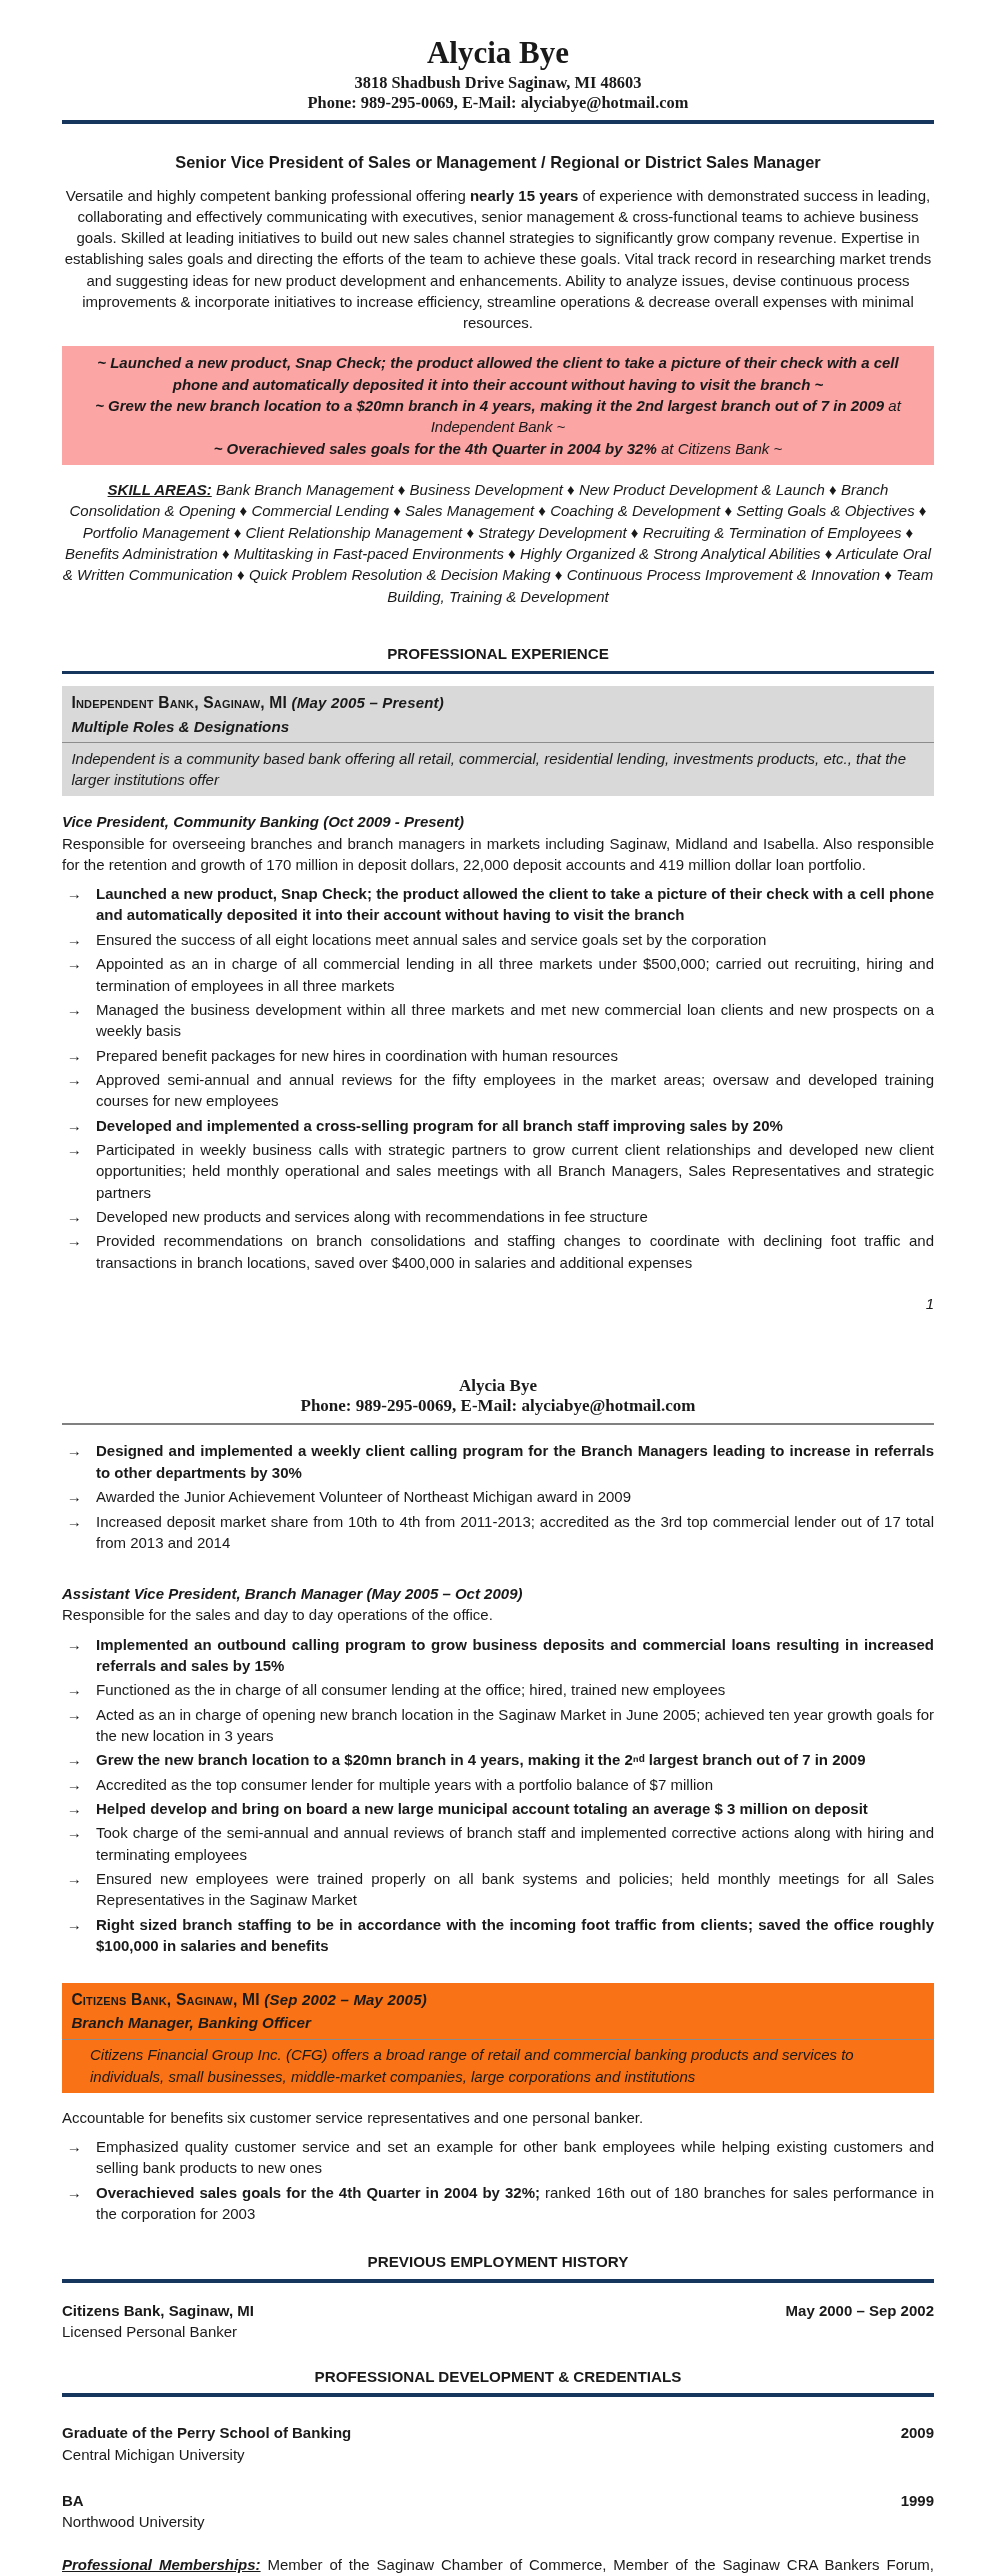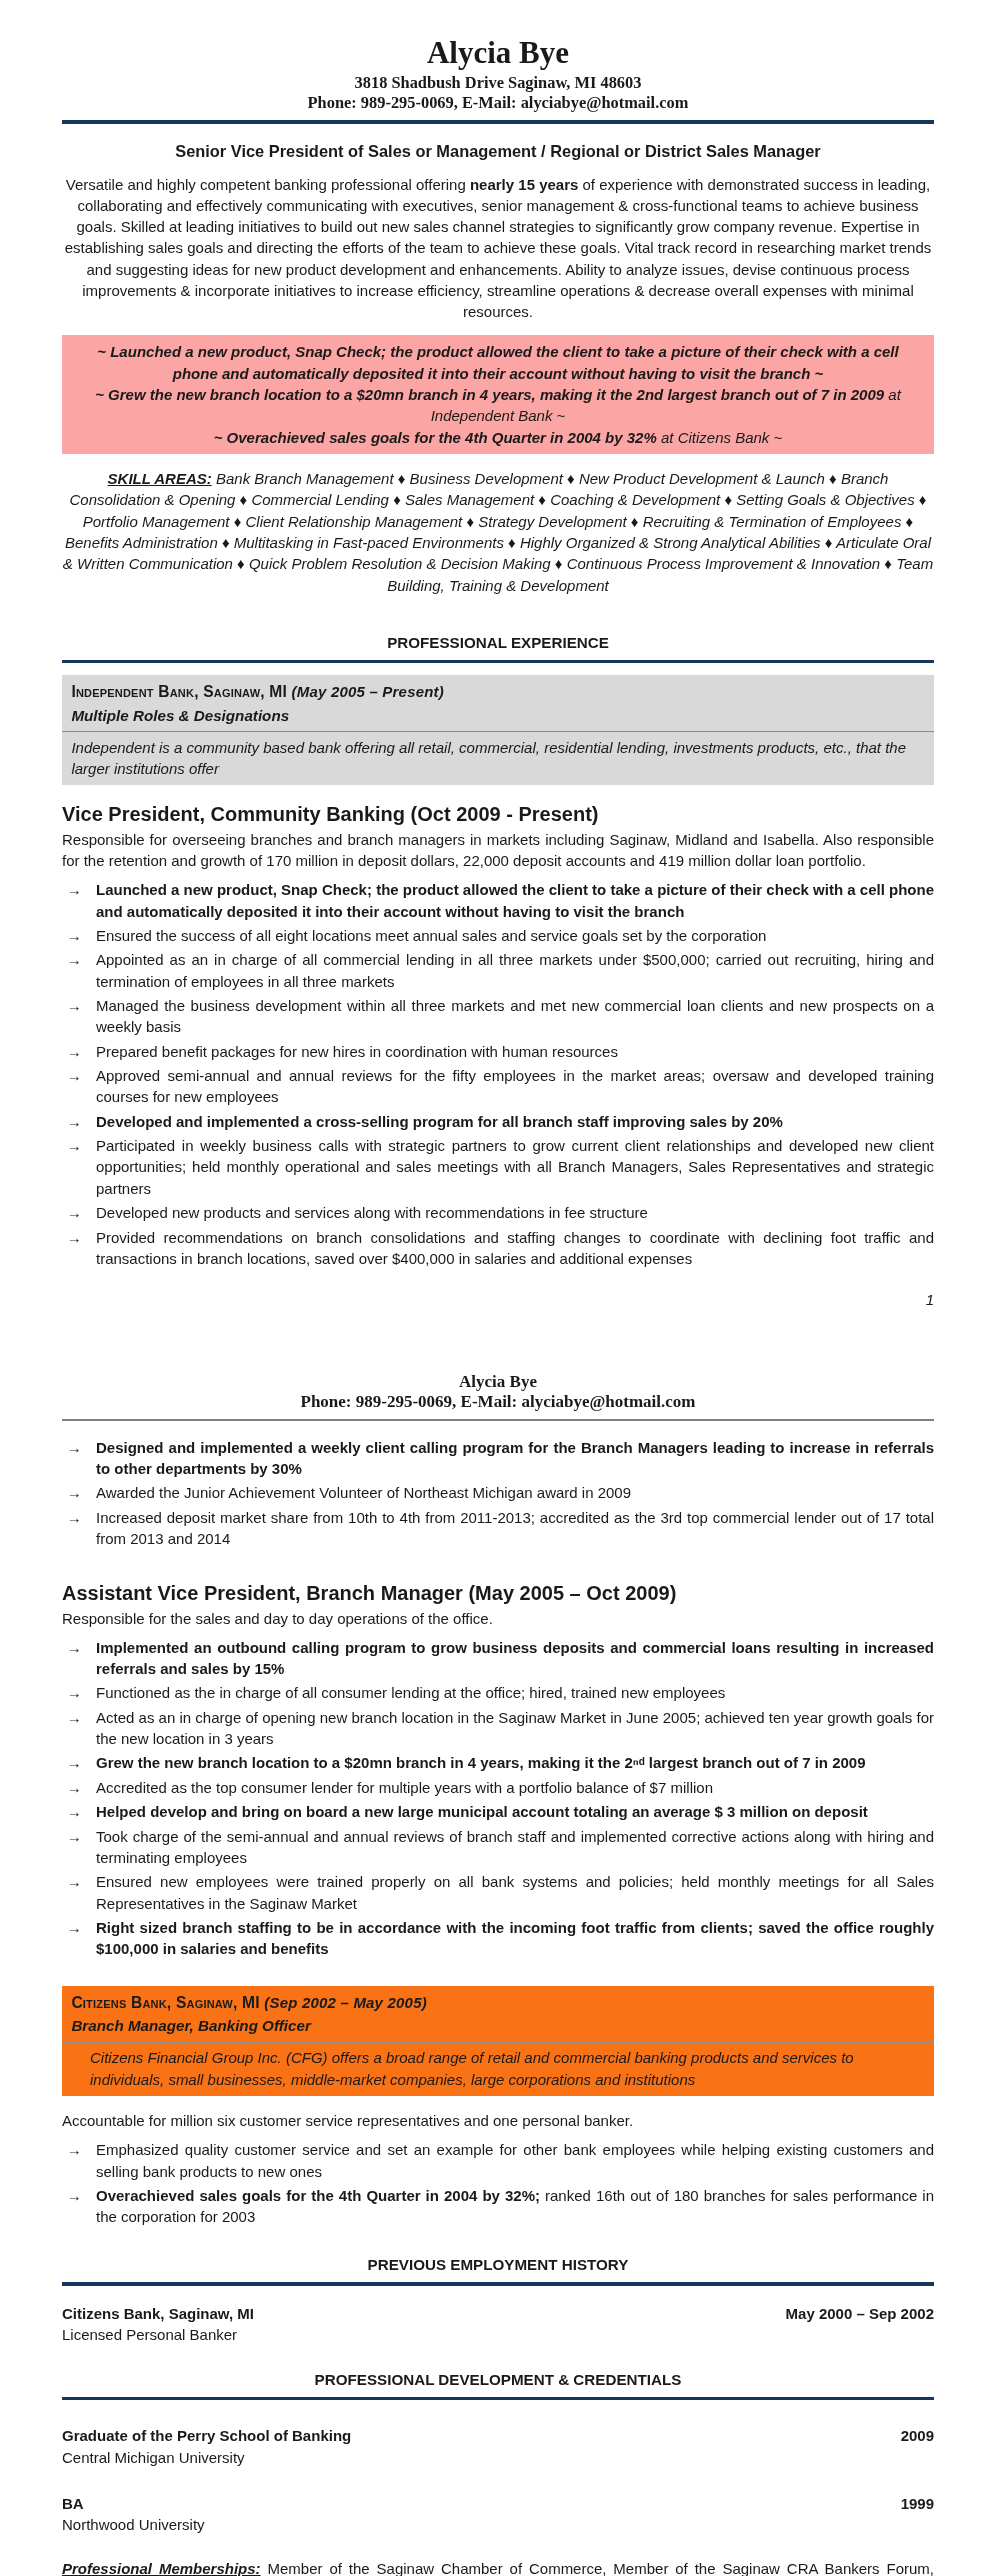--- a/index.html
+++ b/index.html
@@ -14,21 +14,21 @@
   }
   .page-content { padding: 36px 62px 23.4px 62px; }
 
   
   .doc-header { text-align: center; font-family: "Liberation Serif", "DejaVu Serif", serif; }
   .doc-name { font-size: 31px; font-weight: bold; line-height: 1.1; margin-bottom: 3.1px; }
   .doc-contact { font-size: 16.4px; font-weight: bold; line-height: 1.22; }
   .rule-navy { height: 3.9px; border: 0; margin-top: 7px; }
 
   
-  .objective { margin-top: 16px; text-align: center; font-weight: bold; font-size: 16.4px; }
+  .objective { margin-top: 27px; text-align: center; font-weight: bold; font-size: 16.4px; }
   .summary { margin-top: 10.2px; text-align: center; }
 
   
   .ach-box { margin-top: 12.5px; padding: 6.2px 11px; text-align: center; font-style: italic; }
   .ach-line b { font-weight: bold; }
 
   
   .skills { margin-top: 14px; text-align: center; font-style: italic; }
   .skills .lbl { font-weight: bold; text-decoration: underline; }
 
@@ -38,21 +38,21 @@
 
   
   .employer-box { margin-top: 10.2px; }
   .employer-top { padding: 5.5px 9.4px 4.7px 9.4px; }
   .employer-company { font-weight: bold; font-size: 15.6px; font-variant: small-caps; letter-spacing: 0.2px; }
   .employer-dates { font-weight: bold; font-style: italic; font-variant: normal; font-size: 15px; }
   .employer-role { font-weight: bold; font-style: italic; font-size: 15.2px; margin-top: 1.6px; }
   .employer-blurb { padding: 4.7px 9.4px 6.2px 9.4px; font-style: italic; border-top: 1.6px solid #8c8c8c; }
 
   
-  .job-title { margin-top: 15px; font-weight: bold; font-size: 20px; }
+  .job-title { margin-top: 15px; font-weight: bold; font-style: italic; font-size: 15px; }
   .job-intro { margin-top: 0; text-align: justify; }
   .bullets { margin-top: 7.8px; }
   .bullet { display: flex; margin: 3.1px 0; }
   .bullet .arrow { flex: 0 0 34px; padding-left: 4.7px; }
   .bullet .btext { flex: 1; text-align: justify; }
   .bullet .btext b { font-weight: bold; }
 
   
   .page-num { text-align: right; font-style: italic; margin-top: 20.3px; }
   .p2-header { margin-top: 61px; text-align: center; font-family: "Liberation Serif", "DejaVu Serif", serif; }
@@ -243,21 +243,21 @@
     </div>
 
   <div class="employer-box gray-box" style="margin-top: 26.6px; background: #f97316;">
     <div class="employer-top">
       <div class="employer-company"><span>Citizens Bank, Saginaw, MI</span><span> </span><span class="employer-dates">(Sep 2002 – May 2005)</span></div>
       <div class="employer-role">Branch Manager, Banking Officer</div>
     </div>
     <div class="employer-blurb" style="border-top-color: rgb(140, 140, 140); padding-left: 28px;">Citizens Financial Group Inc. (CFG) offers a broad range of retail and commercial banking products and services to individuals, small businesses, middle-market companies, large corporations and institutions</div>
   </div>
 
-  <p class="job-intro" style="margin-top:14px;">Accountable for million six customer service representatives and one personal banker.</p>
+  <p class="job-intro" style="margin-top:14px;">Accountable for benefits six customer service representatives and one personal banker.</p>
 
   <div class="bullets">
 
       <div class="bullet">
         <span class="arrow">→</span>
         <span class="btext"><span>Emphasized quality customer service and set an example for other bank employees while helping existing customers and selling bank products to new ones</span></span>
       </div>
 
       <div class="bullet">
         <span class="arrow">→</span>

